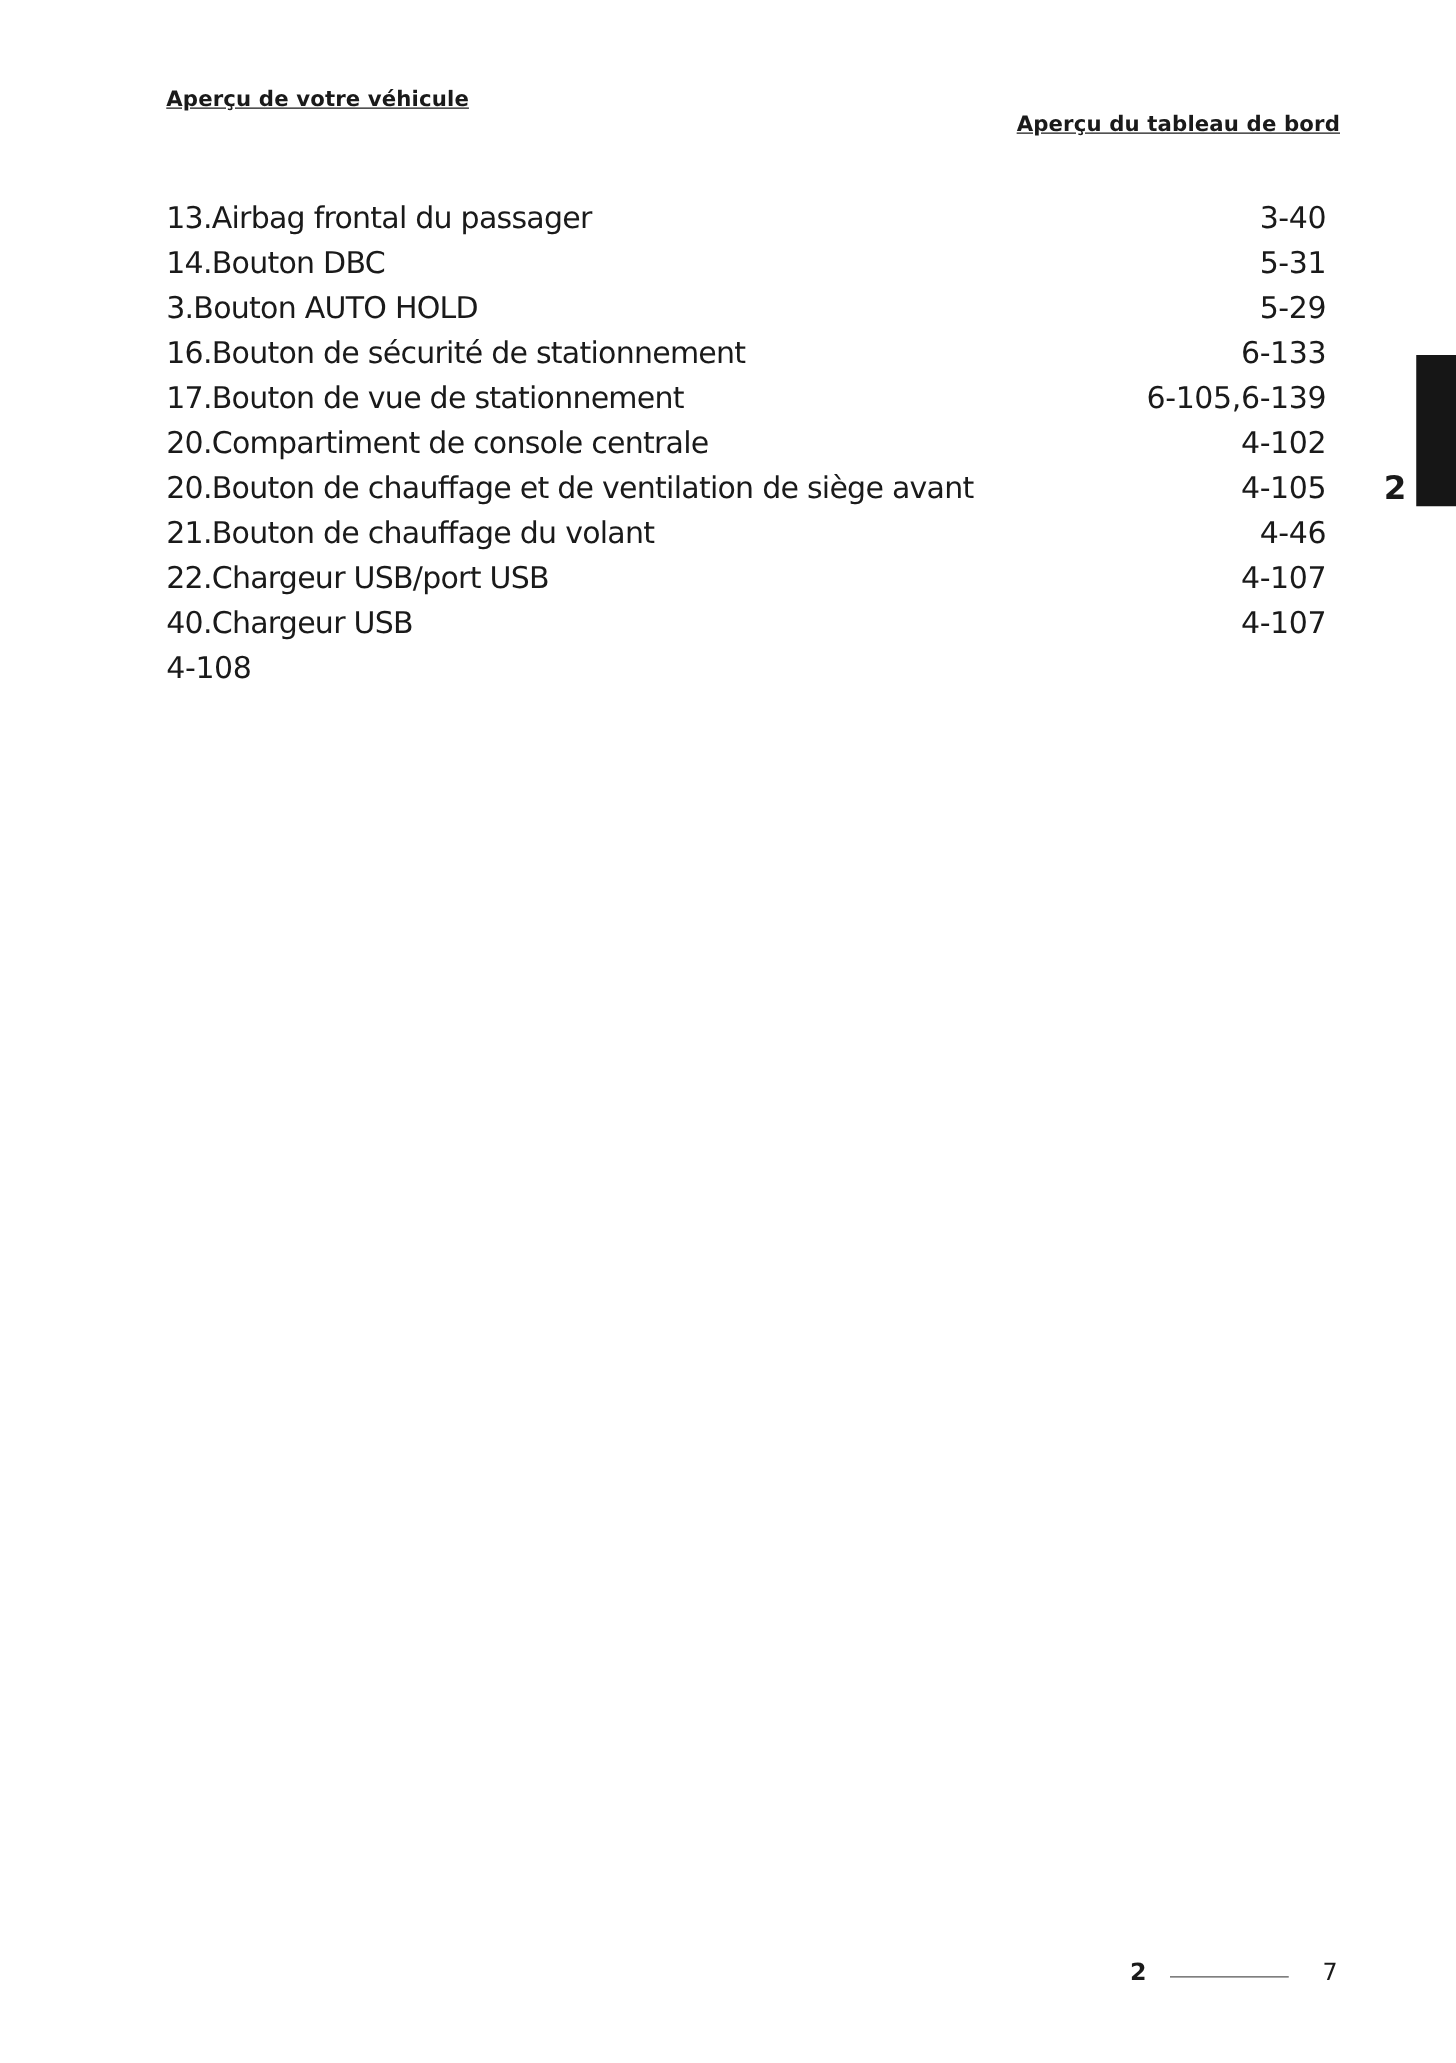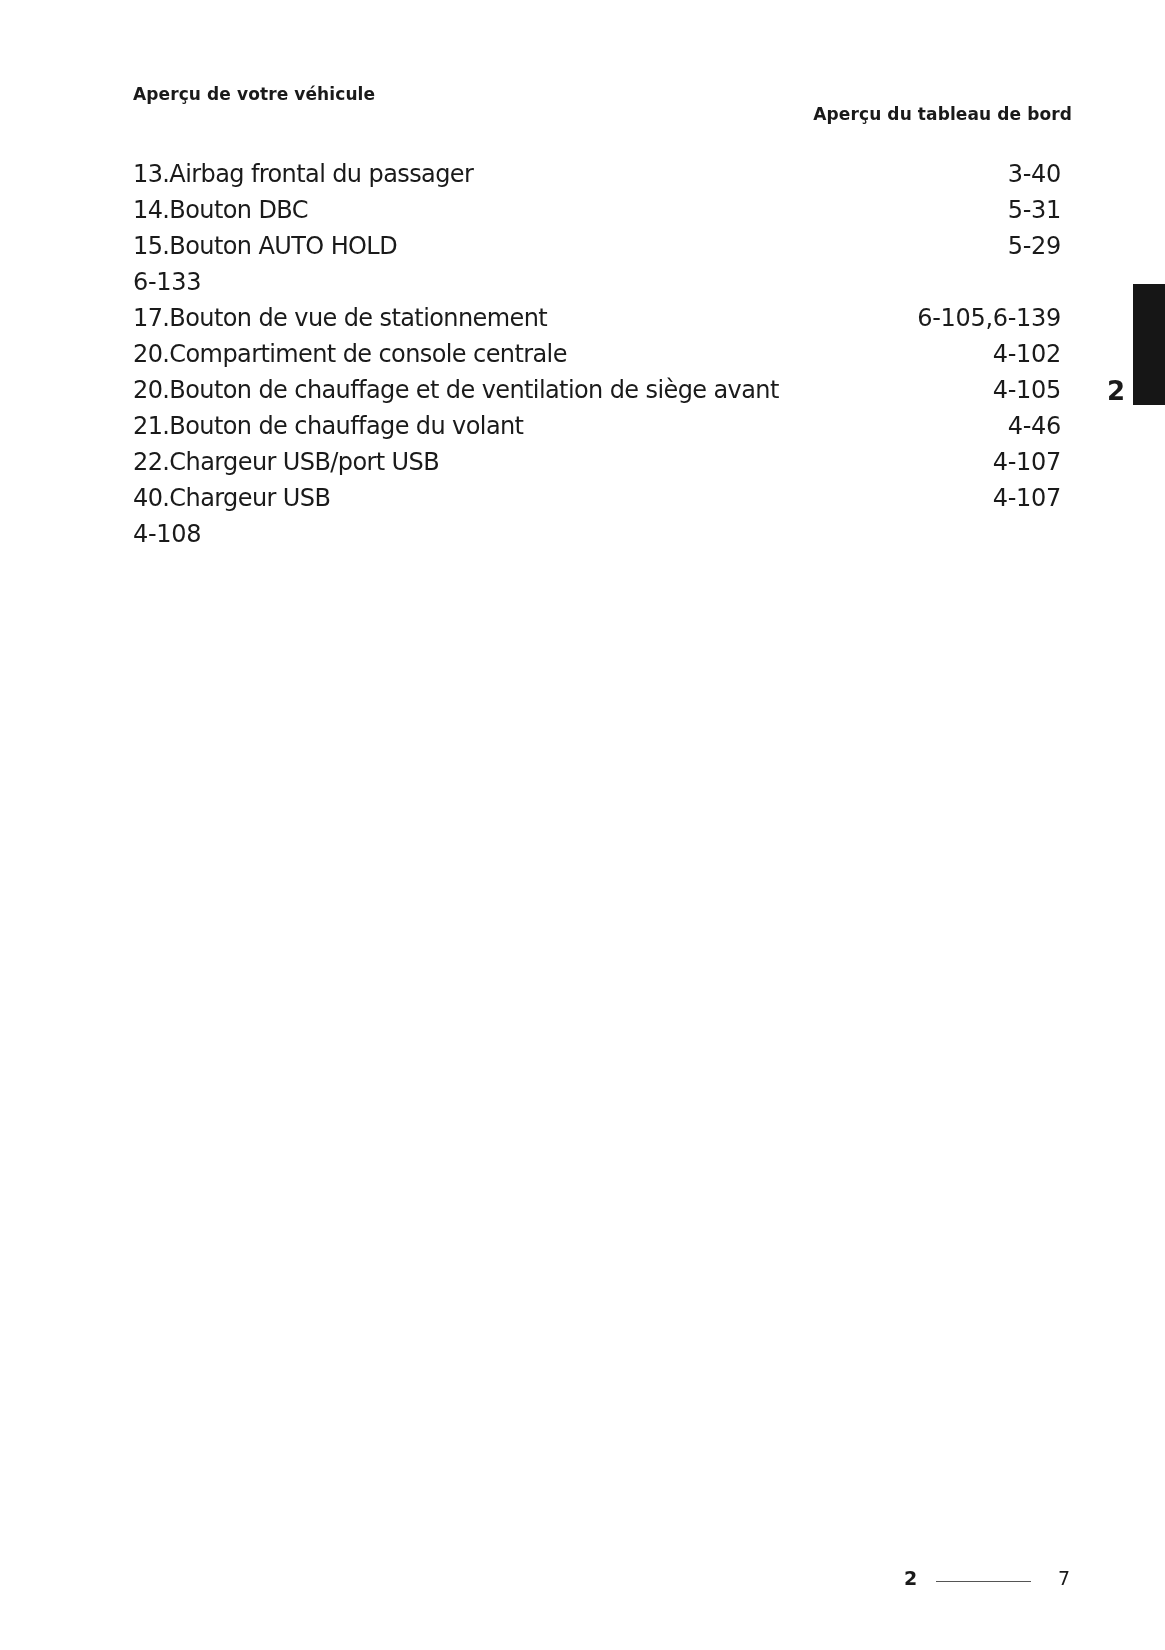--- a/index.html
+++ b/index.html
@@ -10,25 +10,26 @@
     body {
       width: 1165px;
       height: 1650px;
       position: relative;
       overflow: hidden;
       font-family: "DejaVu Sans", sans-serif;
       color: #1a1a1a;
     }
     .header-left, .header-right {
       position: absolute;
-      top: 84px;
+      top: 70px;
       font-size: 17px;
       font-weight: bold;
       letter-spacing: 0.1px;
       white-space: nowrap;
+      text-decoration: underline;
     }
     .header-left { left: 133px; }
     .header-right { right: 93px; margin-top: 20px; }
 
     .entries {
       position: absolute;
       left: 133px;
       top: 156px;
       width: 928px;
     }
@@ -103,24 +104,25 @@
 <div class="entries">
   <div class="entry">
     <span class="entry-label">13.Airbag frontal du passager</span>
     <span class="entry-page">3-40</span>
   </div>
   <div class="entry">
     <span class="entry-label">14.Bouton DBC</span>
     <span class="entry-page">5-31</span>
   </div>
   <div class="entry">
-    <span class="entry-label">15.Bouton AUTO HOLD</span>
+    <span class="entry-label">3.Bouton AUTO HOLD</span>
     <span class="entry-page">5-29</span>
   </div>
   <div class="entry">
+    <span class="entry-label">16.Bouton de sécurité de stationnement</span>
     <span class="entry-page">6-133</span>
   </div>
   <div class="entry">
     <span class="entry-label">17.Bouton de vue de stationnement</span>
     <span class="entry-page">6-105,6-139</span>
   </div>
   <div class="entry">
     <span class="entry-label">20.Compartiment de console centrale</span>
     <span class="entry-page">4-102</span>
   </div>

